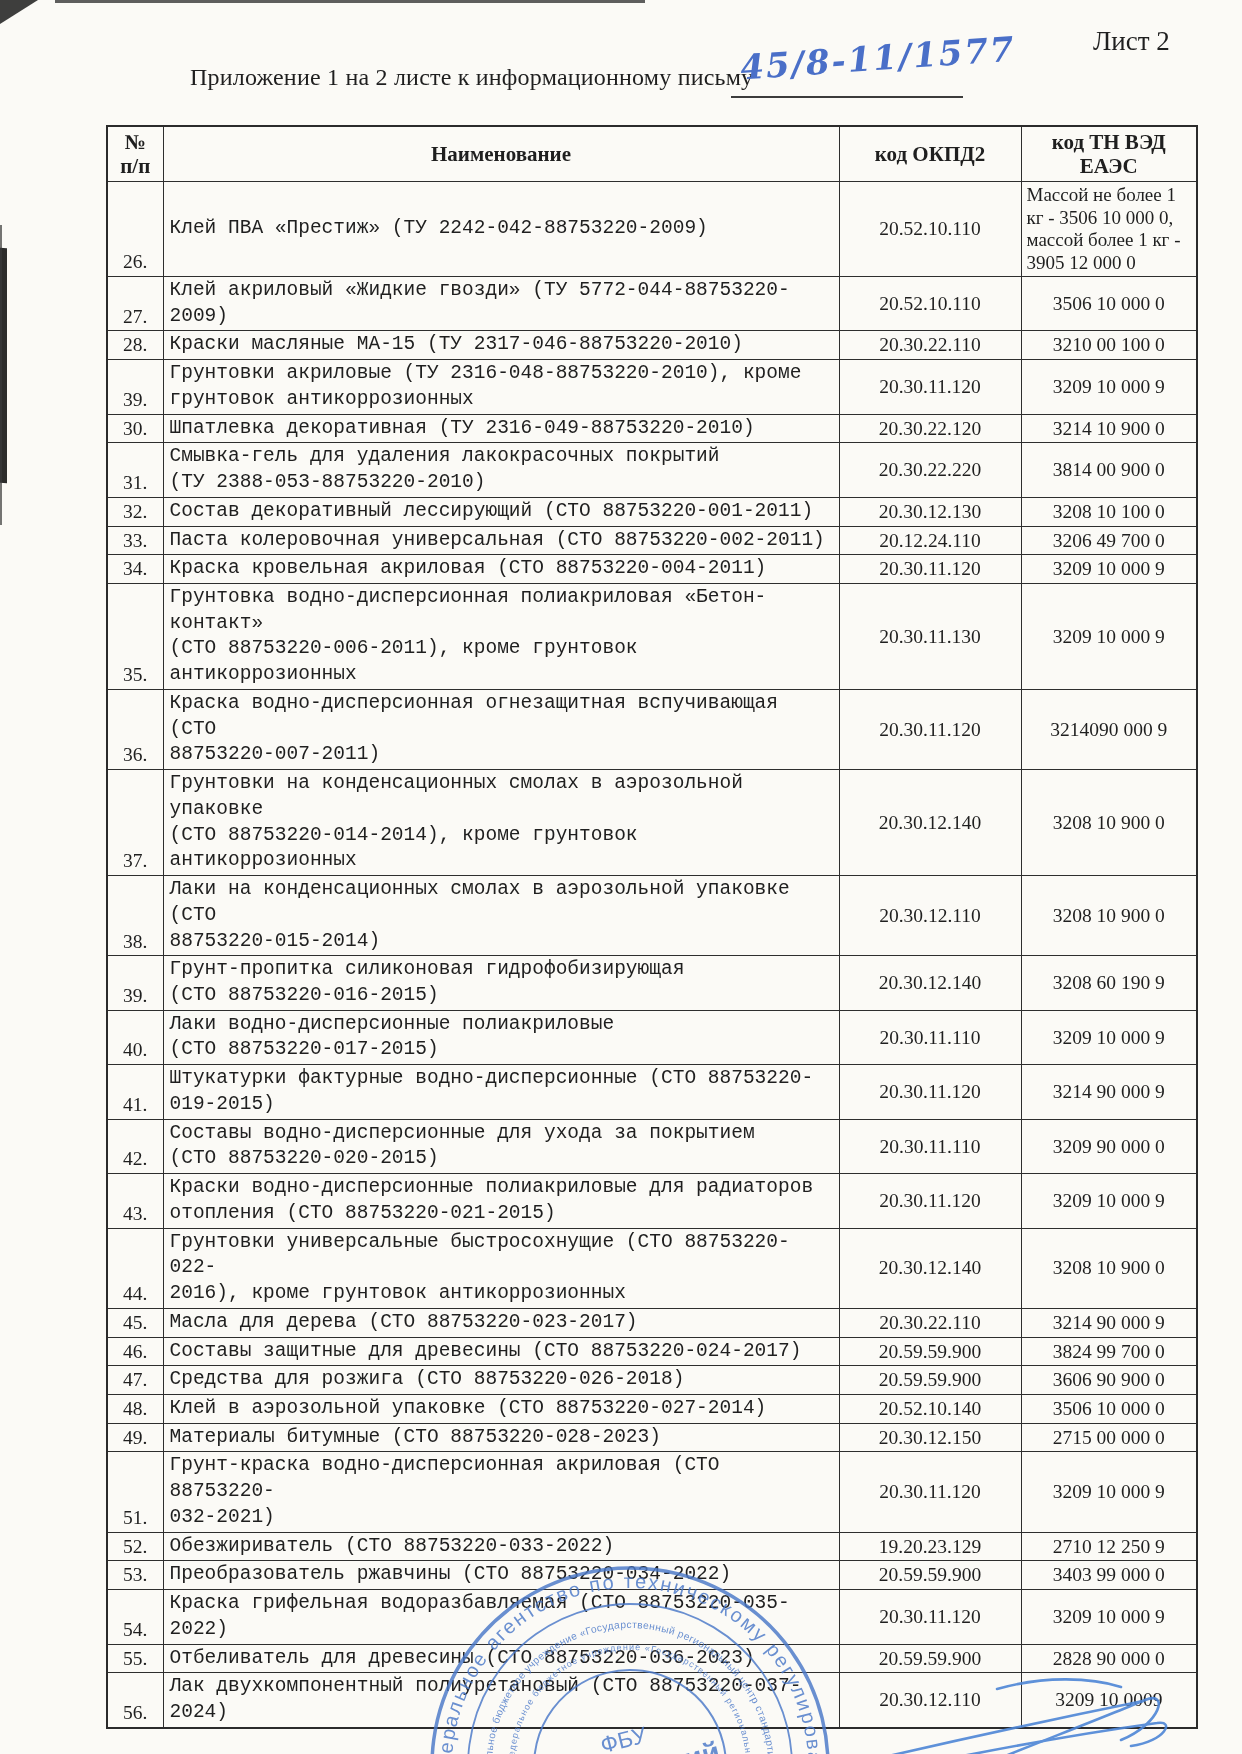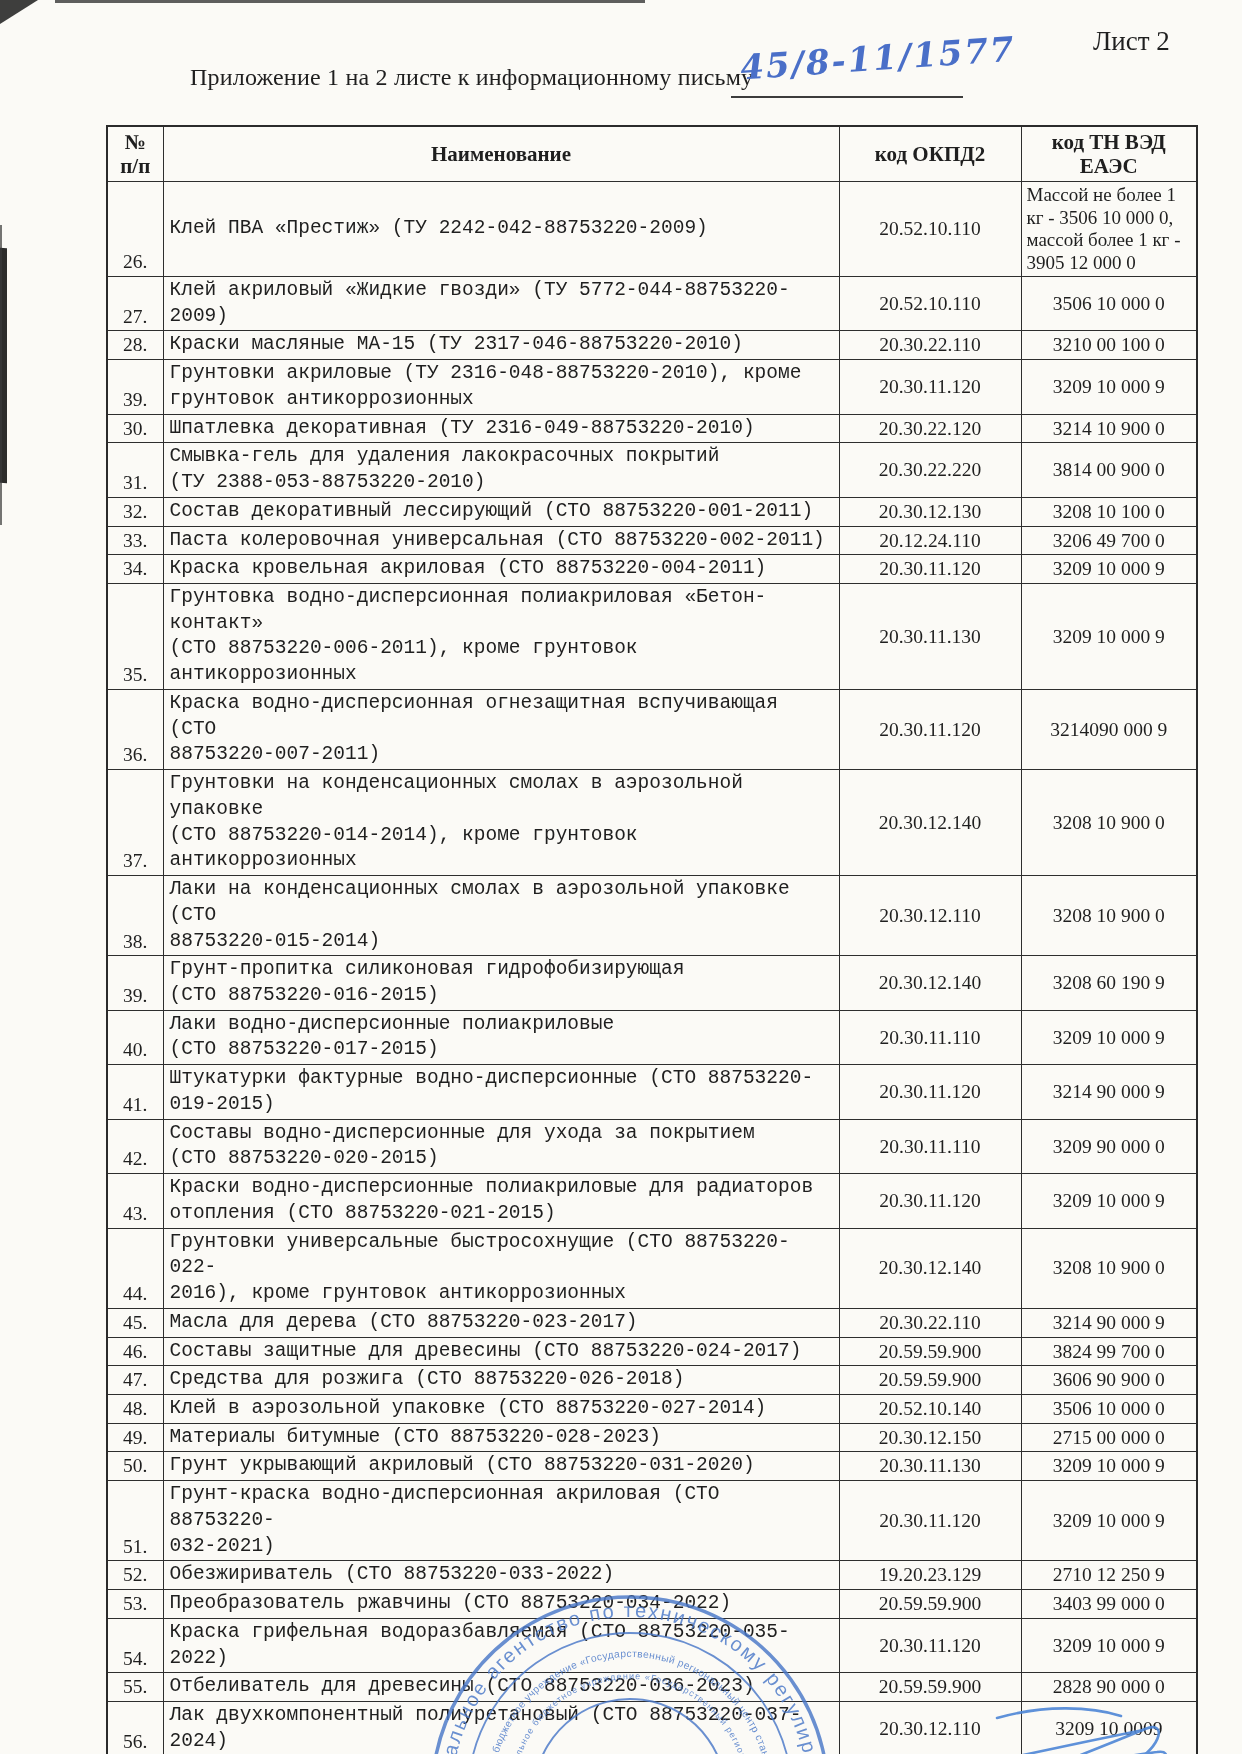--- a/index.html
+++ b/index.html
@@ -263,26 +263,20 @@
       <td class="cell-num">48.</td>
       <td class="cell-name">Клей в аэрозольной упаковке (СТО 88753220-027-2014)</td>
       <td class="cell-okpd">20.52.10.140</td>
       <td class="cell-tnved">3506 10 000 0</td>
     </tr>
         <tr>
       <td class="cell-num">49.</td>
       <td class="cell-name">Материалы битумные (СТО 88753220-028-2023)</td>
       <td class="cell-okpd">20.30.12.150</td>
       <td class="cell-tnved">2715 00 000 0</td>
-    </tr>
-        <tr>
-      <td class="cell-num">50.</td>
-      <td class="cell-name">Грунт укрывающий акриловый (СТО 88753220-031-2020)</td>
-      <td class="cell-okpd">20.30.11.130</td>
-      <td class="cell-tnved">3209 10 000 9</td>
     </tr>
         <tr>
       <td class="cell-num">51.</td>
       <td class="cell-name">Грунт-краска водно-дисперсионная акриловая (СТО 88753220-
 032-2021)</td>
       <td class="cell-okpd">20.30.11.120</td>
       <td class="cell-tnved">3209 10 000 9</td>
     </tr>
         <tr>
       <td class="cell-num">52.</td>

